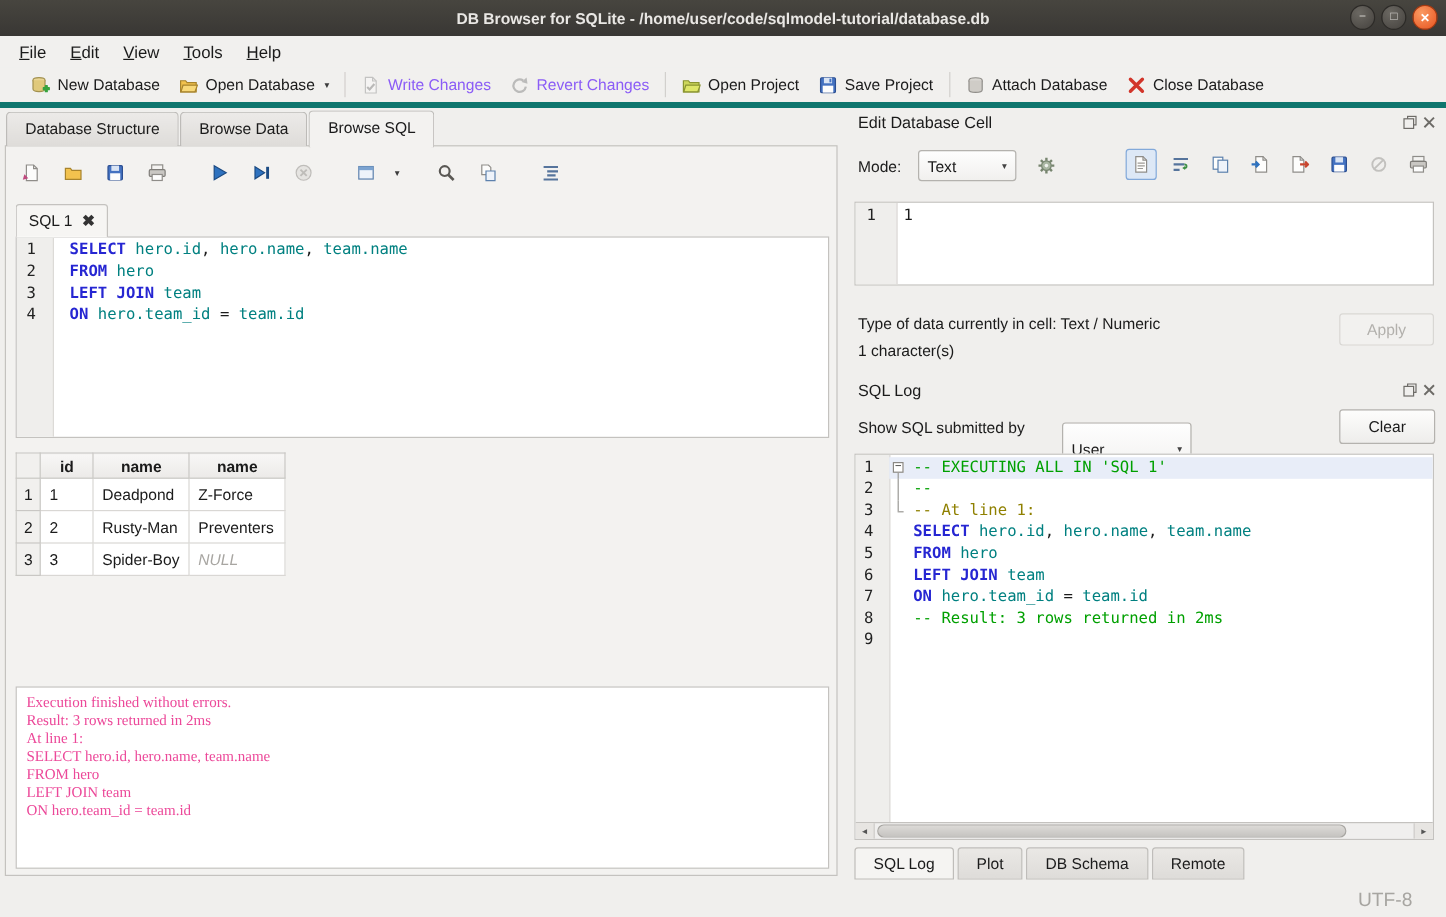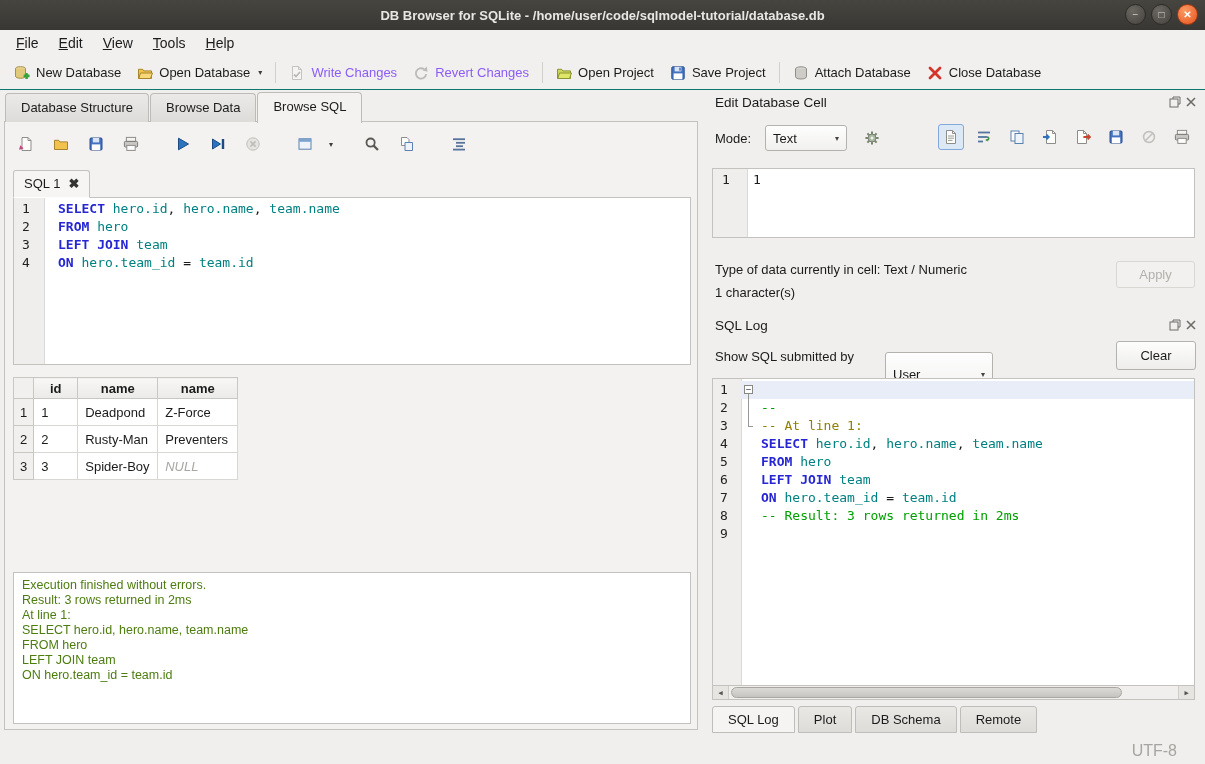--- a/index.html
+++ b/index.html
@@ -10,21 +10,21 @@
 .titlebar{position:absolute;top:0;left:0;right:0;height:30px;background:linear-gradient(#47453f,#393734);display:flex;align-items:center;justify-content:center}
 .title{color:#e9e7e4;font-weight:700;font-size:13px}
 .winbtns{position:absolute;right:7px;top:4px;display:flex;gap:5px}
 .winbtn{width:21px;height:21px;border-radius:50%;background:radial-gradient(circle at 35% 30%,#6b6862,#45423e);border:1px solid #2c2a27;color:#d8d6d2;font-size:10px;display:flex;align-items:center;justify-content:center;cursor:default}
 .winbtn.close{background:radial-gradient(circle at 35% 30%,#fa9a62,#e8531f);border-color:#a63a12;color:#fff;font-weight:bold}
 
 
 .menubar{position:absolute;top:30px;left:0;right:0;height:26px;background:#f1f0ee;display:flex;align-items:center;padding:0 6px}
 .menu-item{display:inline-block;padding:4px 10px;font-size:14px}
 .menu-item::first-letter{text-decoration:underline}
-.toolbar{position:absolute;top:56px;left:0;right:0;height:34px;background:#f1f0ee;border-bottom:1px solid #0f766e;display:flex;align-items:center;padding:0 6px}
+.toolbar{position:absolute;top:56px;left:0;right:0;height:34px;background:#f1f0ee;border-bottom:5px solid #0f766e;display:flex;align-items:center;padding:0 18px}
 .tbtn{display:flex;align-items:center;gap:6px;padding:5px 8px;border-radius:3px}
 .tbtn.disabled{color:#8b5cf6}
 .tbtn.disabled .ic{filter:grayscale(1);opacity:.45}
 .tsep{width:1px;height:21px;background:#d2d0cd;margin:0 5px}
 .caret{font-size:8px;color:#3c3c3c;margin-left:2px}
 .ic{display:inline-flex;width:16px;height:16px;flex:none}
 .ic svg{width:100%;height:100%}
 .ic.sm{width:12px;height:12px}
 
 
@@ -77,21 +77,21 @@
 .gridwrap{position:absolute;top:255px;left:8px}
 .grid{border-collapse:collapse;background:#fff;font-size:13px}
 .grid th{background:linear-gradient(#f8f7f6,#eceae8);border:1px solid #c9c7c4;font-weight:700;padding:2px 6px;height:21px}
 .grid td{border:1px solid #d9d7d4;padding:0 7px;height:27px;background:#fff}
 .grid .rn{background:#f1f0ee;border-color:#c9c7c4;text-align:center;padding:0 6px}
 .grid td.null{color:#a8a6a2;font-style:italic}
 .w-id{width:44px}.w-name{width:80px}
 
 
 .message{position:absolute;top:450px;left:8px;width:678px;height:152px;border:1px solid #c4c2bf;background:#fff;padding:5px 8px}
-.message pre{white-space:pre;font-family:Liberation Sans, sans-serif;font-size:12.5px;line-height:15px;color:#4d7c0f}
+.message pre{white-space:pre;font-family:Liberation Serif, serif;font-size:12.5px;line-height:15px;color:#ec4899}
 
 
 .right-panel{position:absolute;top:90px;left:703px;width:502px;height:644px}
 .dock-header{position:absolute;left:12px;font-size:13.5px}
 .dh1{top:5px}.dh2{top:228px}
 .dock-icons{position:absolute;right:8px;display:flex;gap:4px}
 .di1{top:6px}.di2{top:229px}
 .dbtn{width:13px;height:13px;display:flex;align-items:center;justify-content:center}
 .rlabel{position:absolute;font-size:13px}
 .lbl-mode{top:41px;left:12px}
@@ -572,20 +572,21 @@
     </div>
 
   <div class="logbox">
     <div id="log-lines">
         <div class="cline hl">
           <span class="gut">1</span>
           <span class="lbody">
             <span class="fold start">
               <span class="fbox">−</span>
             </span>
+            <span class="code"><span class="tok-cm">-- EXECUTING ALL IN 'SQL 1'</span></span>
           </span>
         </div>
         <div class="cline">
           <span class="gut">2</span>
           <span class="lbody">
             <span class="fold mid"></span>
             <span class="code"><span class="tok-cm">--</span></span>
           </span>
         </div>
         <div class="cline">

